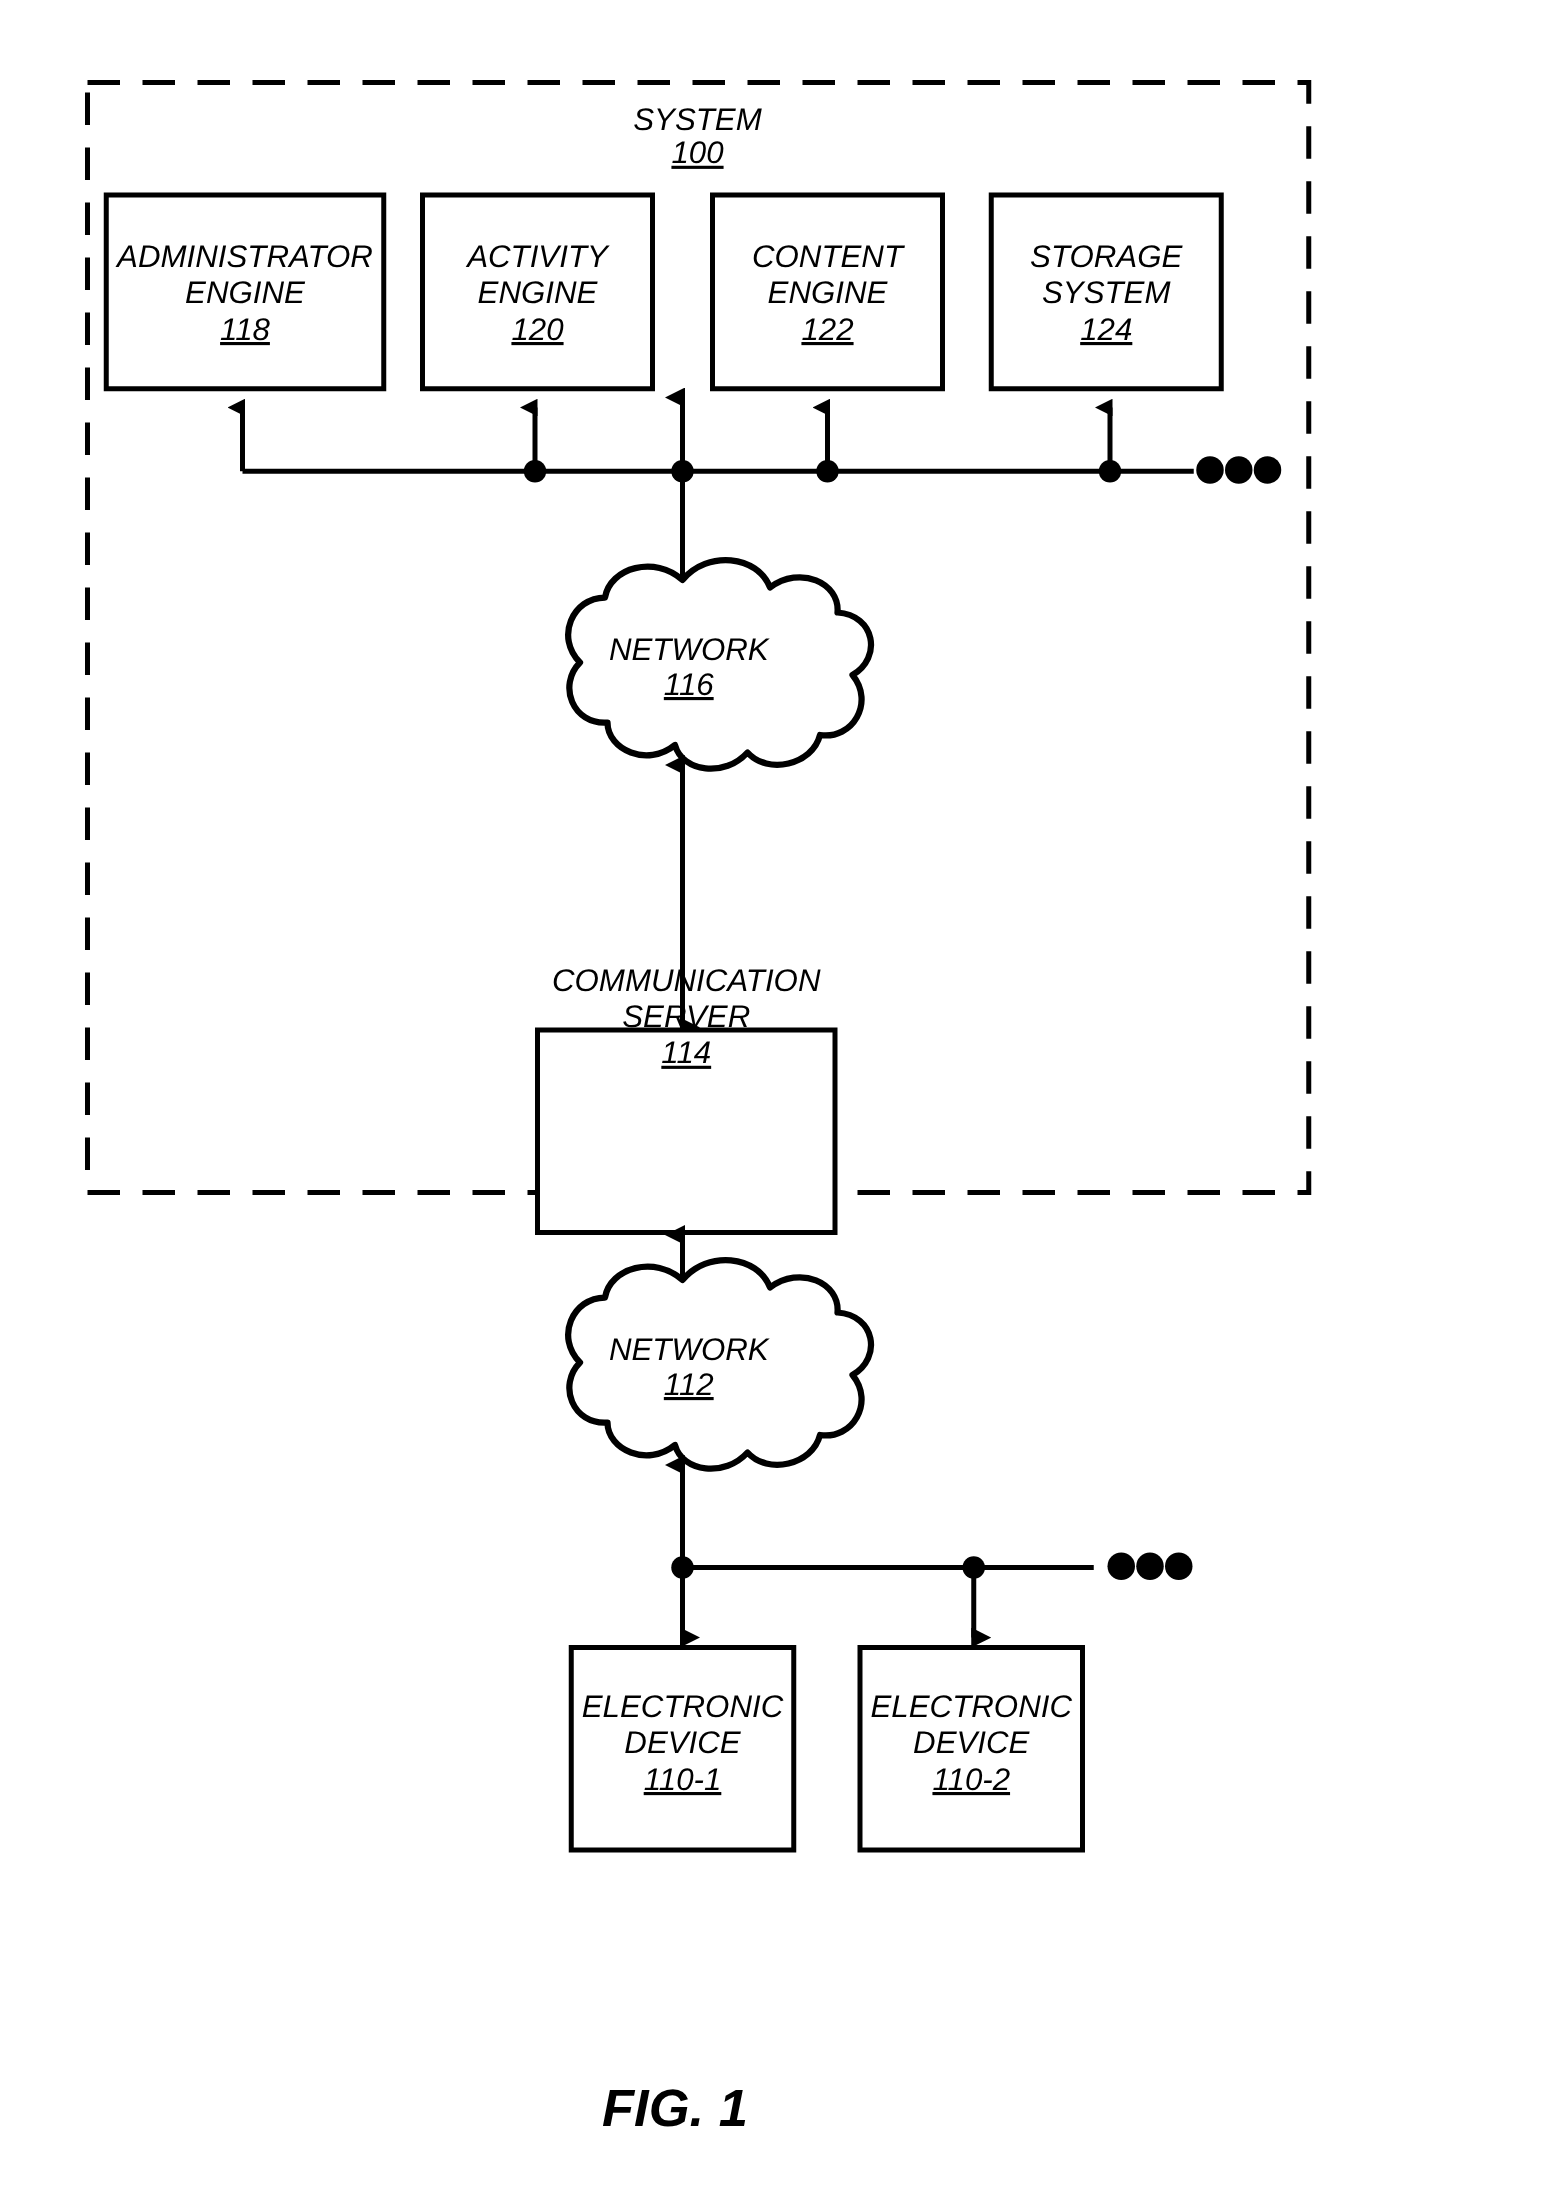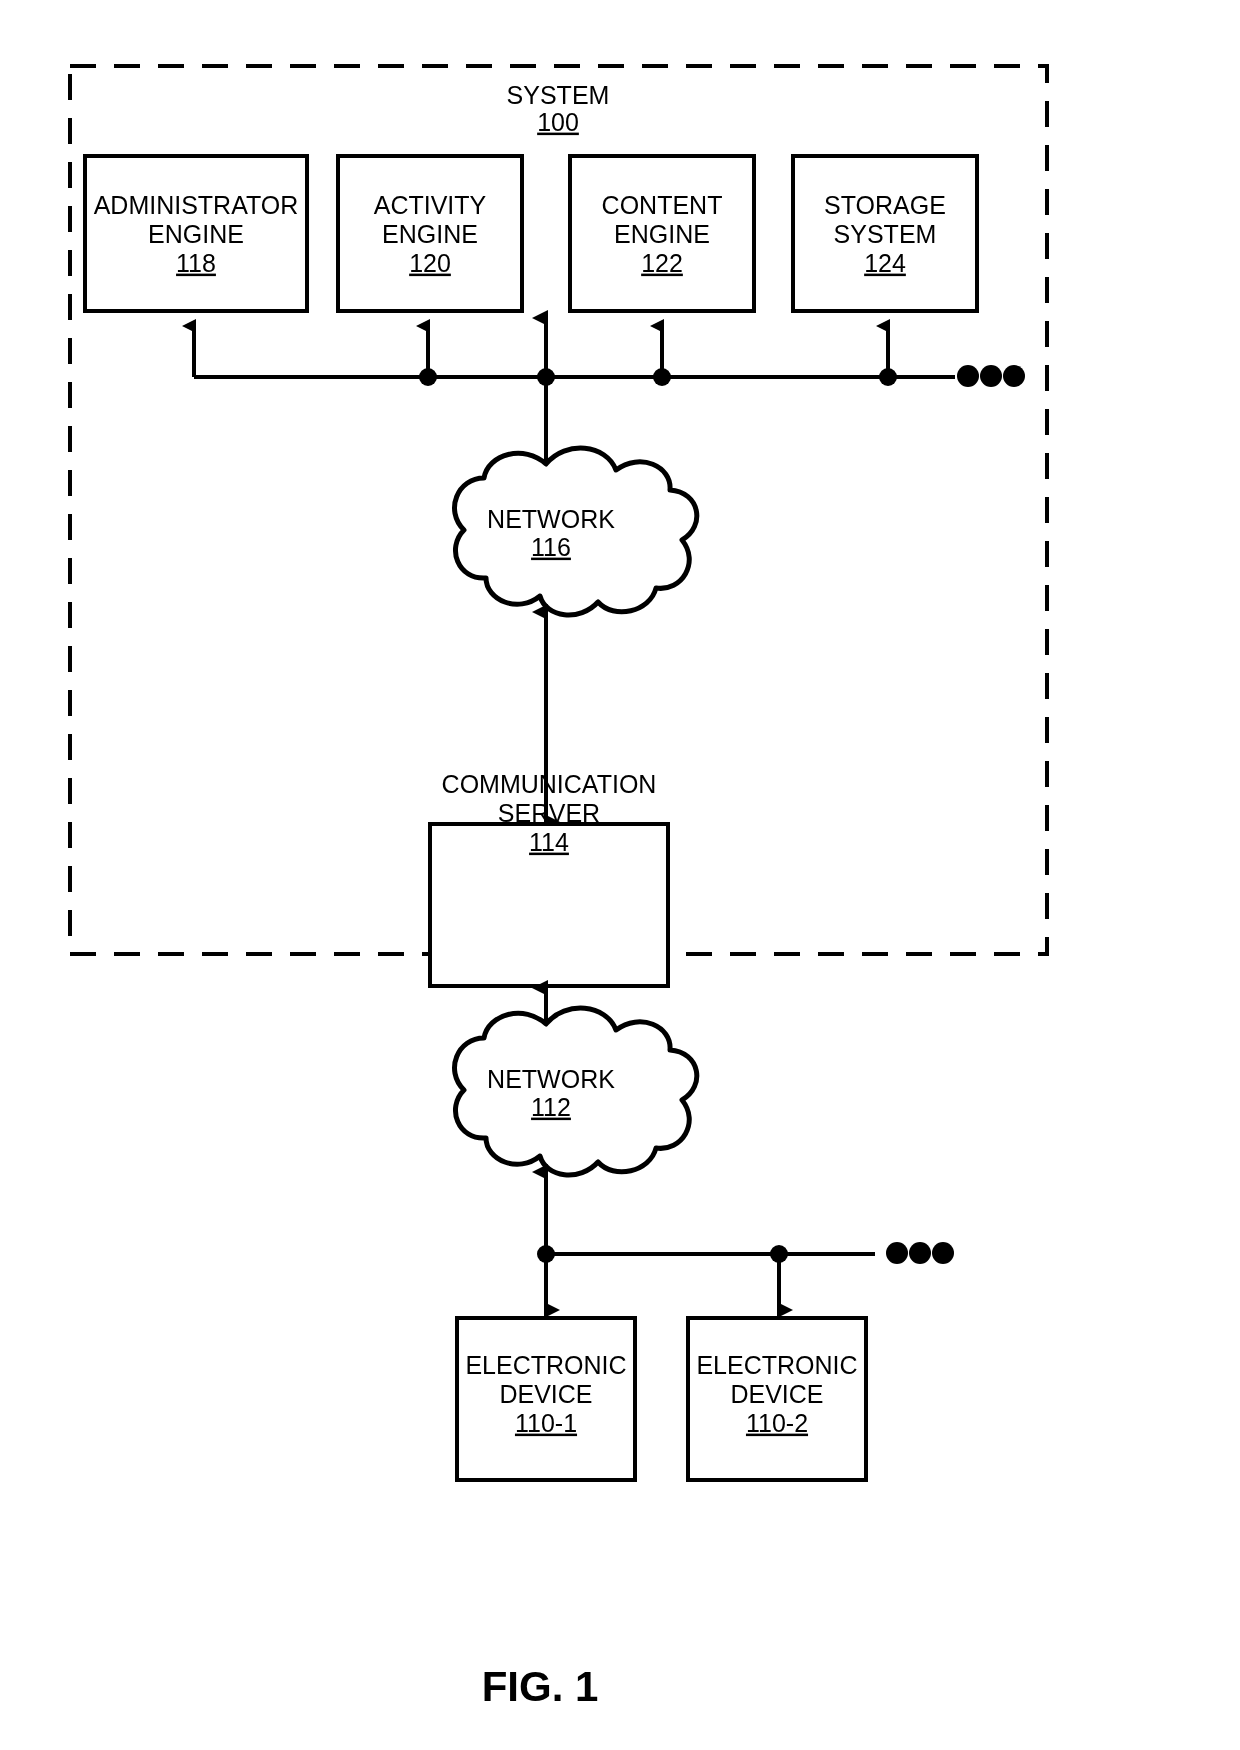--- a/index.html
+++ b/index.html
@@ -11,20 +11,21 @@
     width: 1240px;
     height: 1750px;
     font-family: "Liberation Sans", sans-serif;
     color: #000000;
     overflow: hidden;
   }
   #figure-root {
     position: relative;
     width: 1240px;
     height: 1266px;
+    font-style: italic;
   }
   svg#diagram {
     position: absolute;
     top: 0;
     left: 0;
     width: 1240px;
     height: 1750px;
     display: block;
   }
   .box-rect {

